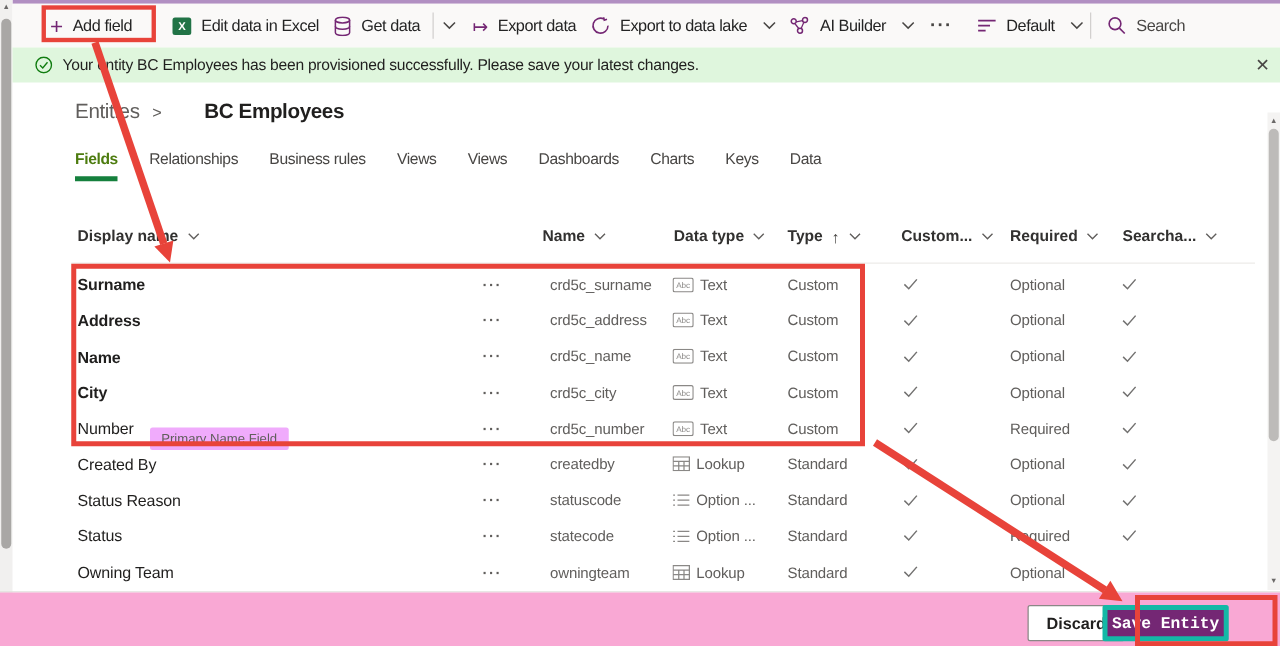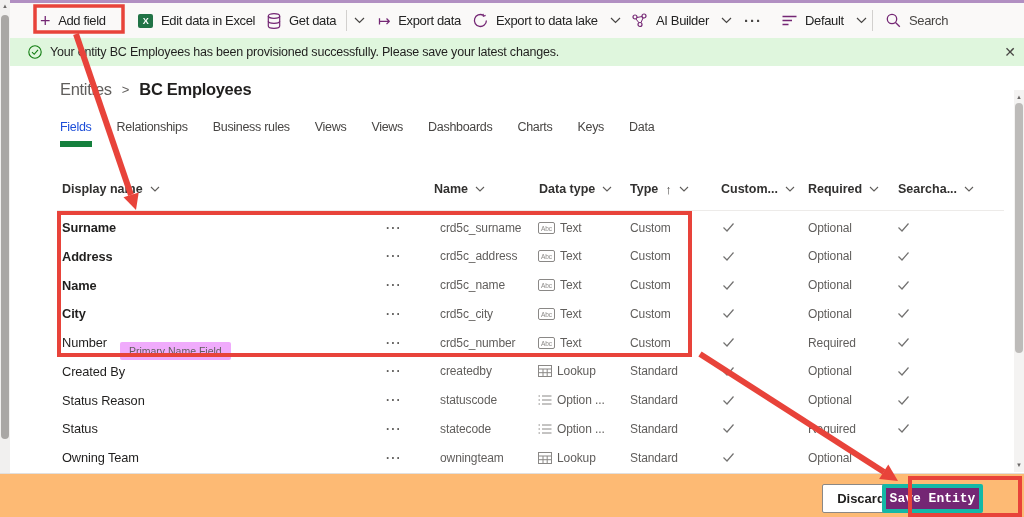--- a/index.html
+++ b/index.html
@@ -29,26 +29,26 @@
 
 .notif{position:absolute;left:10px;top:38px;width:1014px;height:28px;background:#dff6dd;display:flex;align-items:center;}
 .notif-text{font-size:12.5px;letter-spacing:-0.2px;color:#201f1e;margin-left:8px;}
 .notif-check{margin-left:18px;display:flex;}
 .notif-close{position:absolute;right:5px;top:5px;width:18px;height:18px;color:#484644;font-size:14px;text-align:center;line-height:18px;cursor:pointer;}
 
 
 .crumbs{position:absolute;left:60px;top:80px;display:flex;align-items:center;}
 .crumb-parent{font-size:16.5px;letter-spacing:-0.3px;color:#605e5c;cursor:pointer;}
 .crumb-sep{font-size:13px;color:#605e5c;margin:0 10px;}
-.crumb-current{font-size:16.5px;letter-spacing:-0.3px;font-weight:700;color:#201f1e;}
+.crumb-current{font-size:16.5px;letter-spacing:-0.3px;font-weight:700;color:#201f1e;margin-left:24px;}
 
 
 .tabs{position:absolute;left:60px;top:120px;display:flex;gap:25px;}
 .tab{font-size:12.5px;letter-spacing:-0.3px;color:#484644;padding-bottom:7px;cursor:pointer;}
-.tab.active{color:#1d4ed8;font-weight:400;border-bottom:6px solid #15803d;}
+.tab.active{color:#4d7c0f;font-weight:700;border-bottom:4px solid #15803d;}
 
 
 .thead{position:absolute;top:182px;left:0;width:1014px;height:26px;}
 .th{position:absolute;display:flex;align-items:center;gap:7px;font-size:12.5px;font-weight:700;color:#323130;cursor:pointer;}
 .th svg{flex:none;}
 .sort-up{color:#484644;font-size:13px;font-weight:400;line-height:1;}
 .hline{position:absolute;left:57px;width:947px;height:1px;background:#edebe9;}
 
 
 .rows{position:absolute;left:0;top:213px;width:1024px;}
@@ -60,21 +60,21 @@
 .c-dots{left:386px;color:#605e5c;font-size:12px;letter-spacing:1.2px;font-weight:600;cursor:pointer;}
 .c-name{left:440px;}
 .c-dt{left:538px;gap:5px;}
 .c-type{left:630px;}
 .c-chk1{left:722px;}
 .c-req{left:808px;}
 .c-chk2{left:897px;}
 
 
 .footer-line{position:absolute;left:0;top:473px;width:1024px;height:1px;background:#e1dfdd;}
-.footer{position:absolute;left:0;top:474px;width:1024px;height:43px;background:#fdba74;}
+.footer{position:absolute;left:0;top:474px;width:1024px;height:43px;background:#f9a8d4;}
 .btn{position:absolute;top:10px;height:29px;display:flex;align-items:center;justify-content:center;font-size:13px;font-weight:700;border-radius:2px;cursor:pointer;}
 .btn-discard{left:822px;width:78px;background:#fff;border:1px solid #8a8886;color:#201f1e;}
 .btn-save{left:882px;width:101px;background:#742774;color:#fff;border:4px solid #14b8a6;font-family:Liberation Mono, monospace;}
 
 
 .anno{position:absolute;left:0;top:0;width:1024px;height:517px;pointer-events:none;z-index:50;}
 </style>
 </head>
 <body>
 

